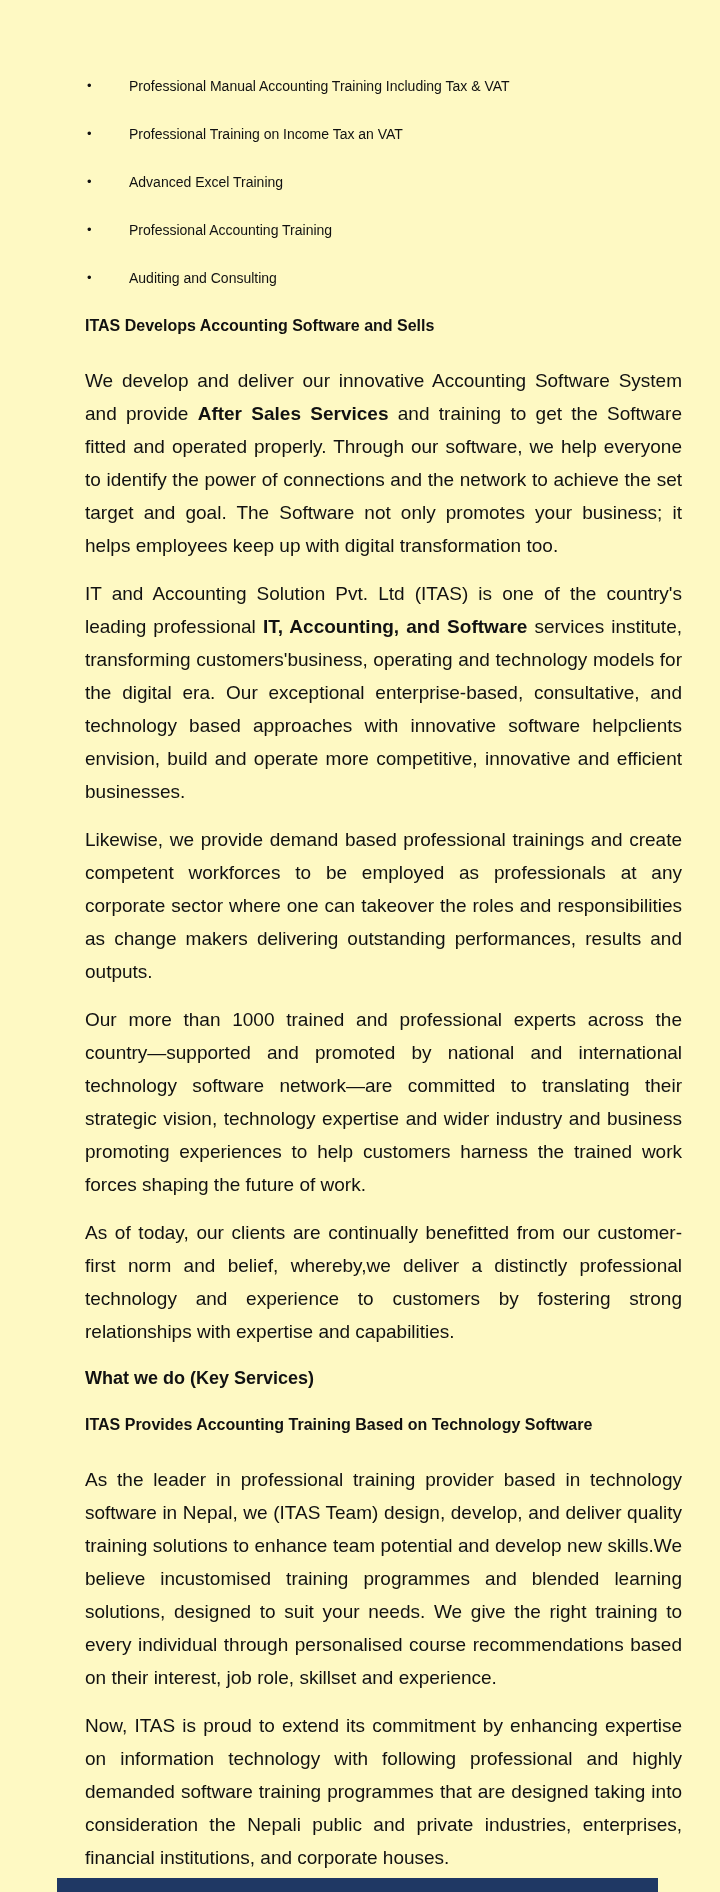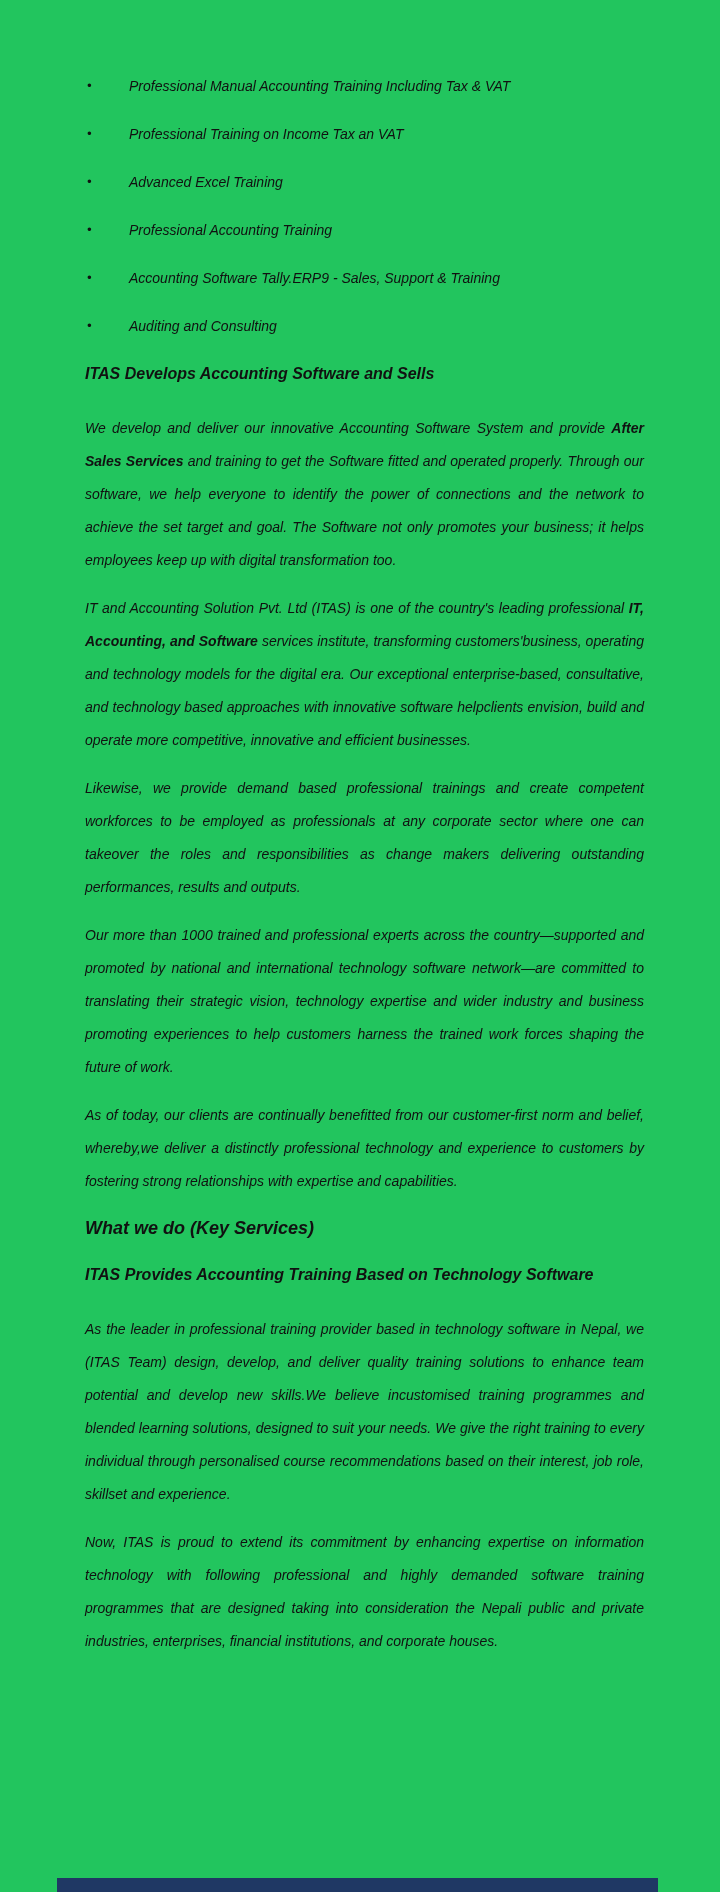--- a/index.html
+++ b/index.html
@@ -7,24 +7,23 @@
     width: 720px;
     background: #ffffff;
     font-family: "Liberation Sans", "DejaVu Sans", sans-serif;
     color: #111111;
   }
   .page {
     position: relative;
     width: 720px;
     height: 1892px;
     box-sizing: border-box;
-    padding: 0 76px 0 85px;
-    background: #22c55e;
+    padding: 0 38px 0 85px;
+    background: #fef9c3;
     overflow: hidden;
-    font-style: italic;
   }
   .bullet-list {
     list-style: none;
     margin: 72px 0 0 0;
     padding: 0;
     font-size: 14px;
   }
   .bullet-list li {
     position: relative;
     padding-left: 44px;
@@ -38,21 +37,21 @@
     top: 0;
     font-size: 13px;
   }
   .subhead {
     font-size: 16px;
     font-weight: bold;
     line-height: 28px;
     margin: 20px 0 0 0;
   }
   p.body {
-    font-size: 14px;
+    font-size: 19px;
     line-height: 33px;
     text-align: justify;
     margin: 24px 0 15px 0;
   }
   p.body + p.body { margin-top: 15px; }
   .h2 {
     font-size: 18px;
     font-weight: bold;
     line-height: 30px;
     margin: 0;
@@ -73,21 +72,20 @@
 </head>
 <body>
 
 <div class="page">
 
   <ul class="bullet-list">
     <li>Professional Manual Accounting Training Including Tax &amp; VAT</li>
     <li>Professional Training on Income Tax an VAT</li>
     <li>Advanced Excel Training</li>
     <li>Professional Accounting Training</li>
-    <li>Accounting Software Tally.ERP9 - Sales, Support &amp; Training</li>
     <li>Auditing and Consulting</li>
   </ul>
 
   <div class="subhead">ITAS Develops Accounting Software and Sells</div>
 
   <p class="body"><span>We develop and deliver our innovative Accounting Software System and provide </span><b>After Sales Services</b><span> and training to get the Software fitted and operated properly. Through our software, we help everyone to identify the power of connections and the network to achieve the set target and goal. The Software not only promotes your business; it helps employees keep up with digital transformation too.</span></p>
 
 
   <p class="body"><span>IT and Accounting Solution Pvt. Ltd (ITAS) is one of the country's leading professional </span><b>IT, Accounting, and Software</b><span> services institute, transforming customers'business, operating and technology models for the digital era. Our exceptional enterprise-based, consultative, and technology based approaches with innovative software helpclients envision, build and operate more competitive, innovative and efficient businesses.</span></p>
 

